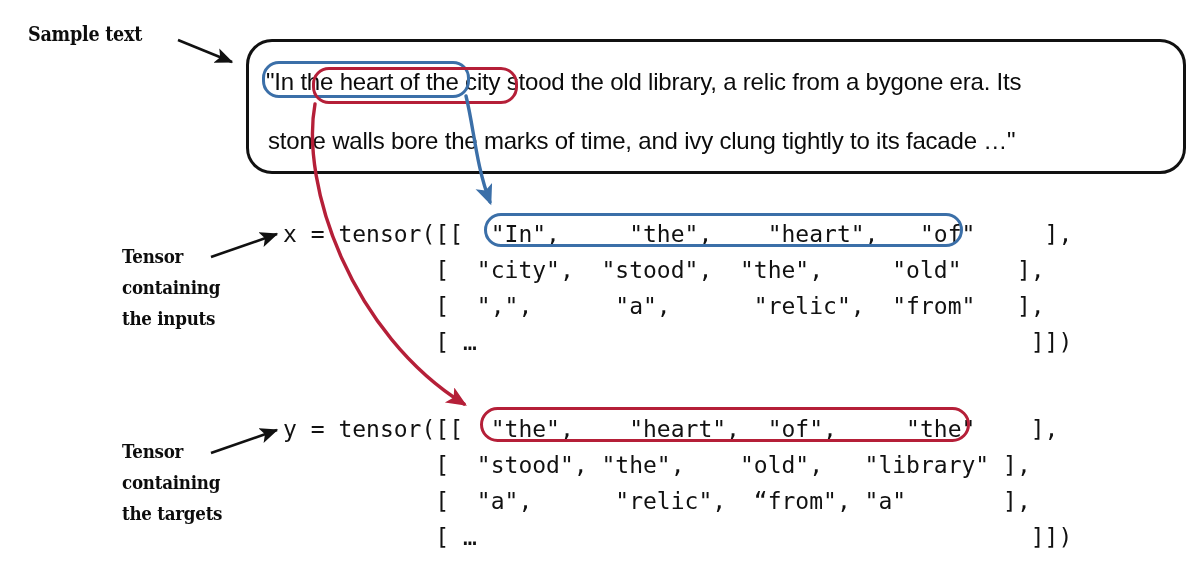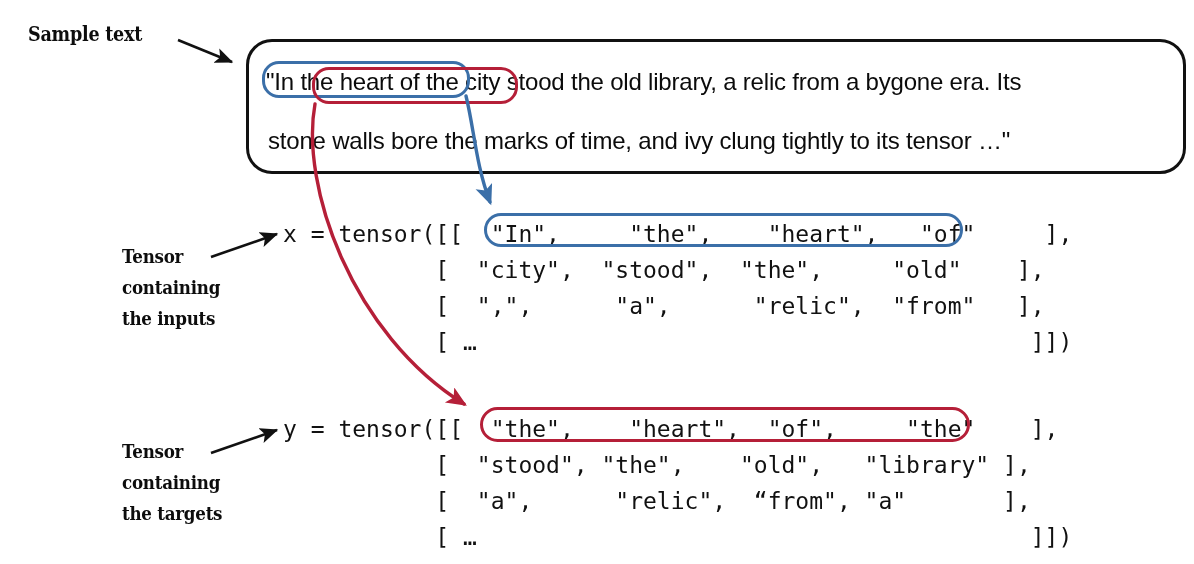--- a/index.html
+++ b/index.html
@@ -75,21 +75,21 @@
   <div class="note" id="note-sample">Sample text</div>
   <div class="note" id="note-inputs">Tensor
 containing
 the inputs</div>
   <div class="note" id="note-targets">Tensor
 containing
 the targets</div>
 
   <div id="textbox"></div>
   <div class="sentence" id="line1">"In the heart of the city stood the old library, a relic from a bygone era. Its</div>
-  <div class="sentence" id="line2">stone walls bore the marks of time, and ivy clung tightly to its tensor …"</div>
+  <div class="sentence" id="line2">stone walls bore the marks of time, and ivy clung tightly to its facade …"</div>
 
   <div class="cap" id="cap-blue-text"></div>
   <div class="cap" id="cap-red-text"></div>
 
   <div class="codeblock" id="code-x">x = tensor([[  "In",     "the",    "heart",   "of"     ],
            [  "city",  "stood",  "the",     "old"    ],
            [  ",",      "a",      "relic",  "from"   ],
            [ …                                        ]])</div>
   <div class="codeblock" id="code-y">y = tensor([[  "the",    "heart",  "of",     "the"    ],
            [  "stood", "the",    "old",   "library" ],

